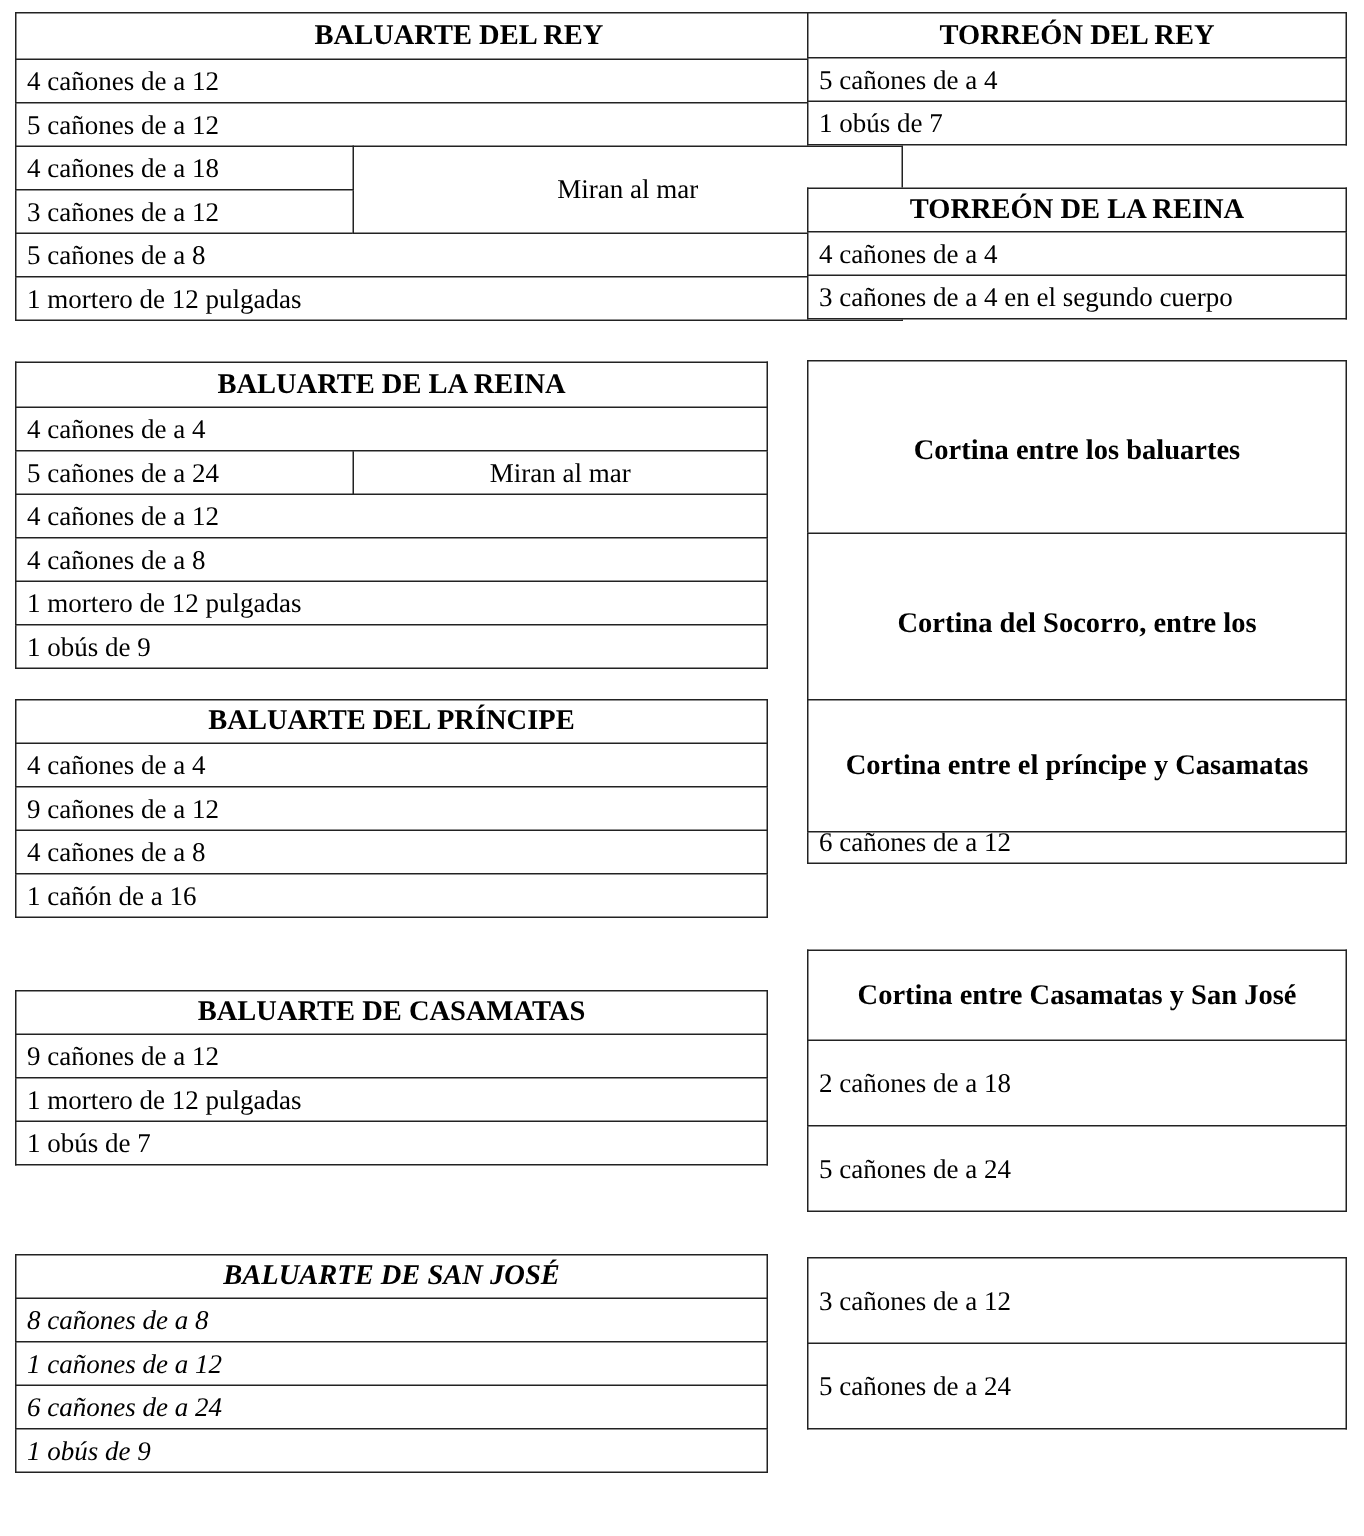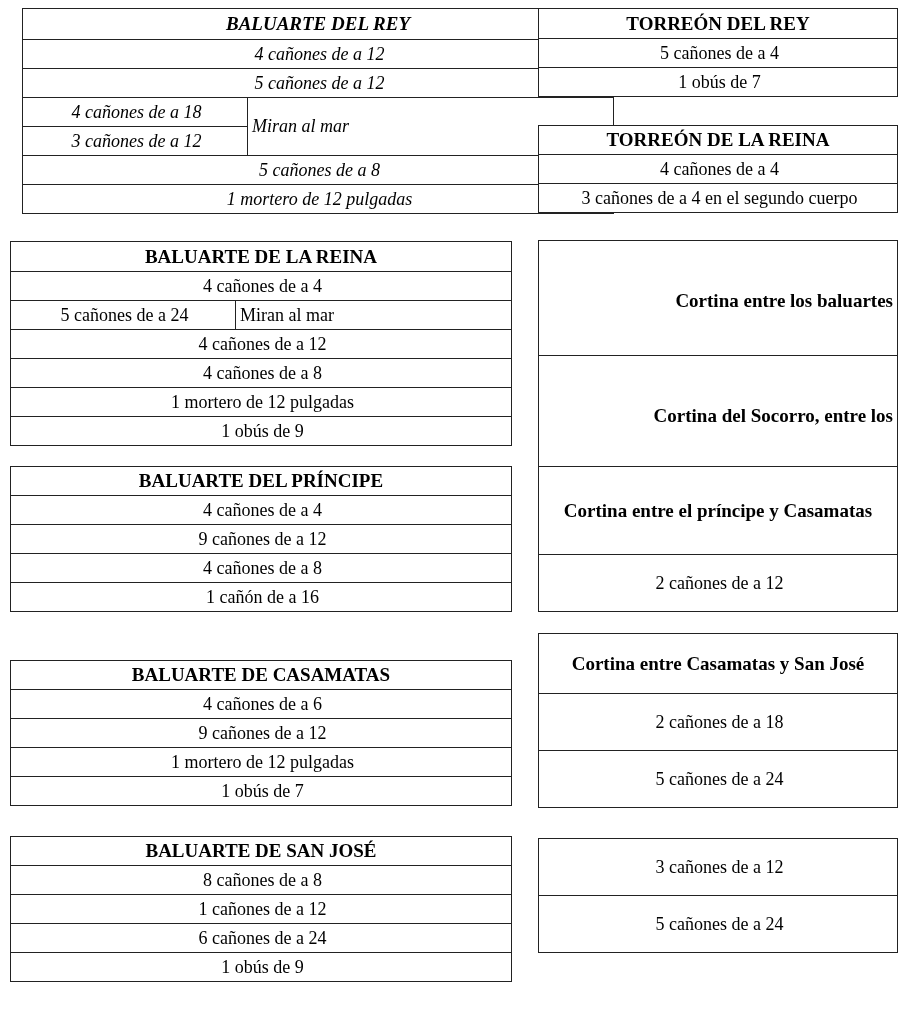--- a/index.html
+++ b/index.html
@@ -20,45 +20,45 @@
     position: absolute;
     border-collapse: collapse;
     table-layout: fixed;
     background: #ffffff;
     border: 1.6px solid #111111;
   }
   table.ord td, table.ord th {
     border: 1px solid #222222;
     font-size: 18px;
     font-weight: normal;
-    text-align: center;
+    text-align: left;
     vertical-align: middle;
     padding: 0 4px 0 7px;
     white-space: pre-wrap;
     overflow: hidden;
     line-height: 1.25;
   }
   table.ord th.title {
     text-align: center;
     font-weight: bold;
     font-size: 19px;
     padding: 0 4px;
   }
   table.ord td.note {
-    text-align: left;
+    text-align: center;
     padding: 0 4px;
   }
-  .tline { display: block; text-align: right; }
+  .tline { display: block; }
 </style>
 </head>
 <body>
 
 <div class="page">
 
-  <table class="ord" style="left:22px; top:8px; width:592px;font-style:italic;">
+  <table class="ord" style="left:10px; top:8px; width:592px;">
     <colgroup>
         <col style="width:225px">
         <col>
       </colgroup>
     <tbody>
         <tr style="height:31px">
           <th class="title" colspan="2">BALUARTE DEL REY</th>
         </tr>
     <tr style="height:29px">
           <td colspan="2">4 cañones de a 12</td>
@@ -132,35 +132,32 @@
         </tr>
   </tbody>
     </table>
 
   <table class="ord" style="left:10px; top:660px; width:502px;">
     <tbody>
         <tr style="height:29px">
           <th class="title">BALUARTE DE CASAMATAS</th>
         </tr>
     <tr style="height:29px">
-          <td>4 cañones de a 6</td>
-        </tr>
-    <tr style="height:29px">
           <td>9 cañones de a 12</td>
         </tr>
     <tr style="height:29px">
           <td>1 mortero de 12 pulgadas</td>
         </tr>
     <tr style="height:29px">
           <td>1 obús de 7</td>
         </tr>
   </tbody>
     </table>
 
-  <table class="ord" style="left:10px; top:836px; width:502px;">
+  <table class="ord" style="left:10px; top:836px; width:502px;font-style:italic;">
     <tbody>
         <tr style="height:29px">
           <th class="title">BALUARTE DE SAN JOSÉ</th>
         </tr>
     <tr style="height:29px">
           <td>8 cañones de a 8</td>
         </tr>
     <tr style="height:29px">
           <td>1 cañones de a 12</td>
         </tr>
@@ -227,23 +224,20 @@
           <td>6 cañones de a 12</td>
         </tr>
   </tbody>
     </table>
 
   <table class="ord" style="left:538px; top:466px; width:360px;">
     <tbody>
         <tr style="height:88px">
           <th class="title">Cortina entre el príncipe y Casamatas</th>
         </tr>
-    <tr style="height:57px">
-          <td>2 cañones de a 12</td>
-        </tr>
   </tbody>
     </table>
 
   <table class="ord" style="left:538px; top:633px; width:360px;padding-left:39px;">
     <tbody>
         <tr style="height:60px">
           <th class="title">Cortina entre Casamatas y San José</th>
         </tr>
     <tr style="height:57px">
           <td>2 cañones de a 18</td>

